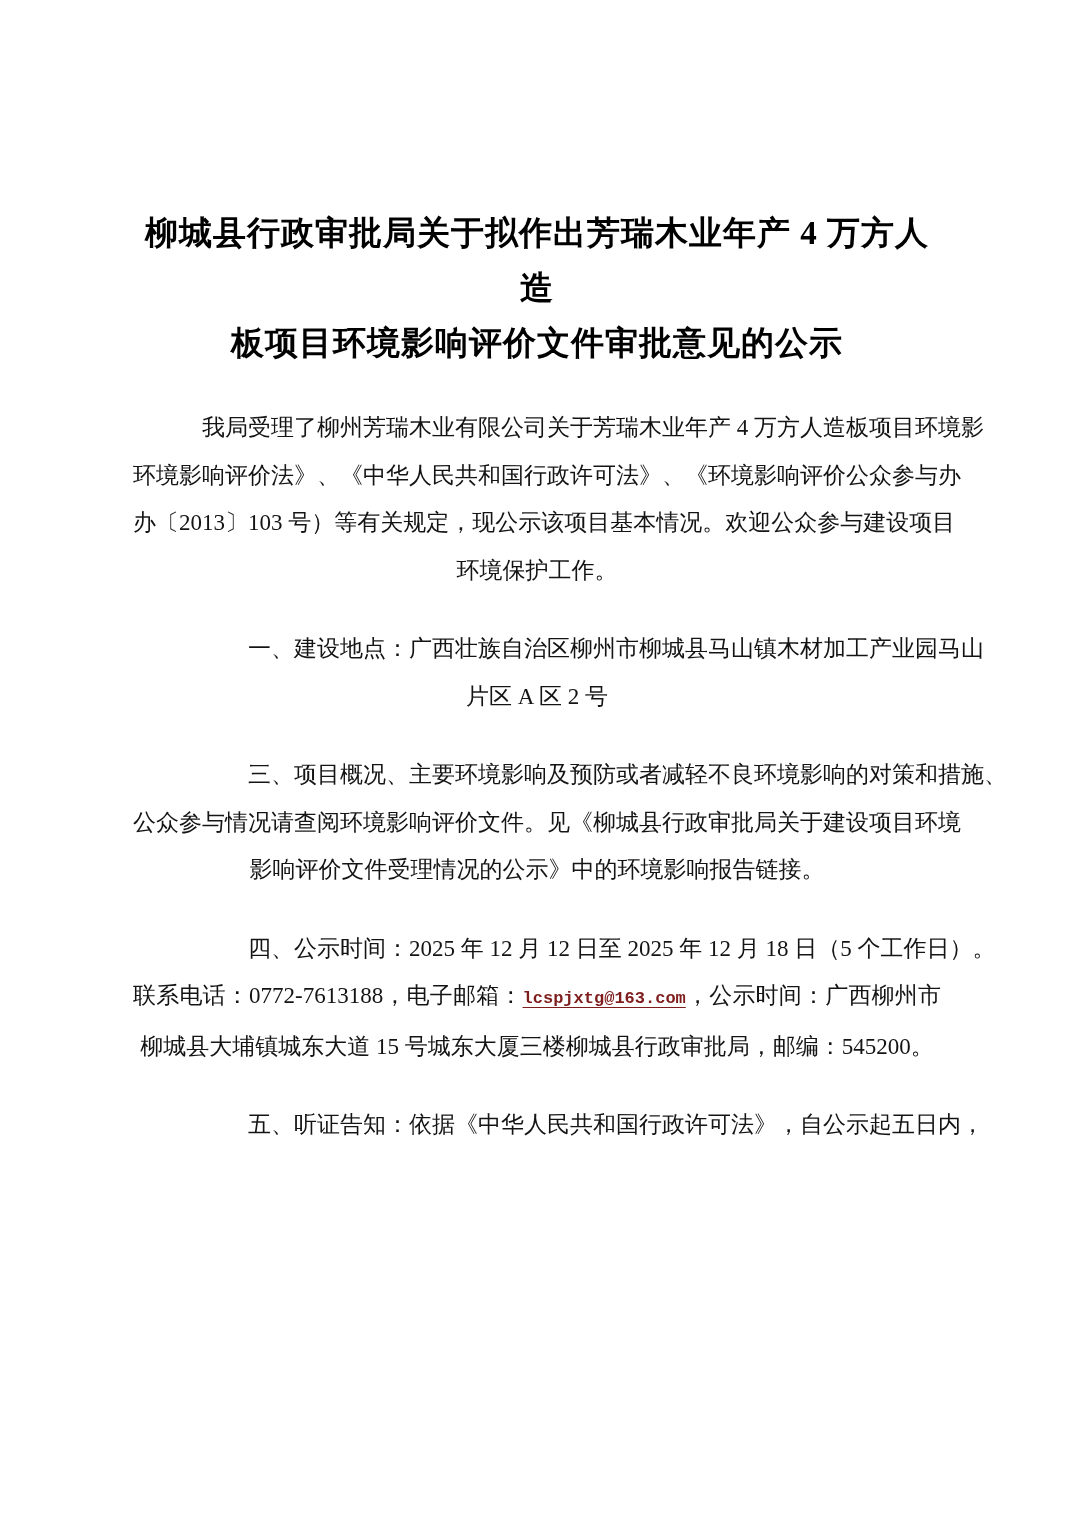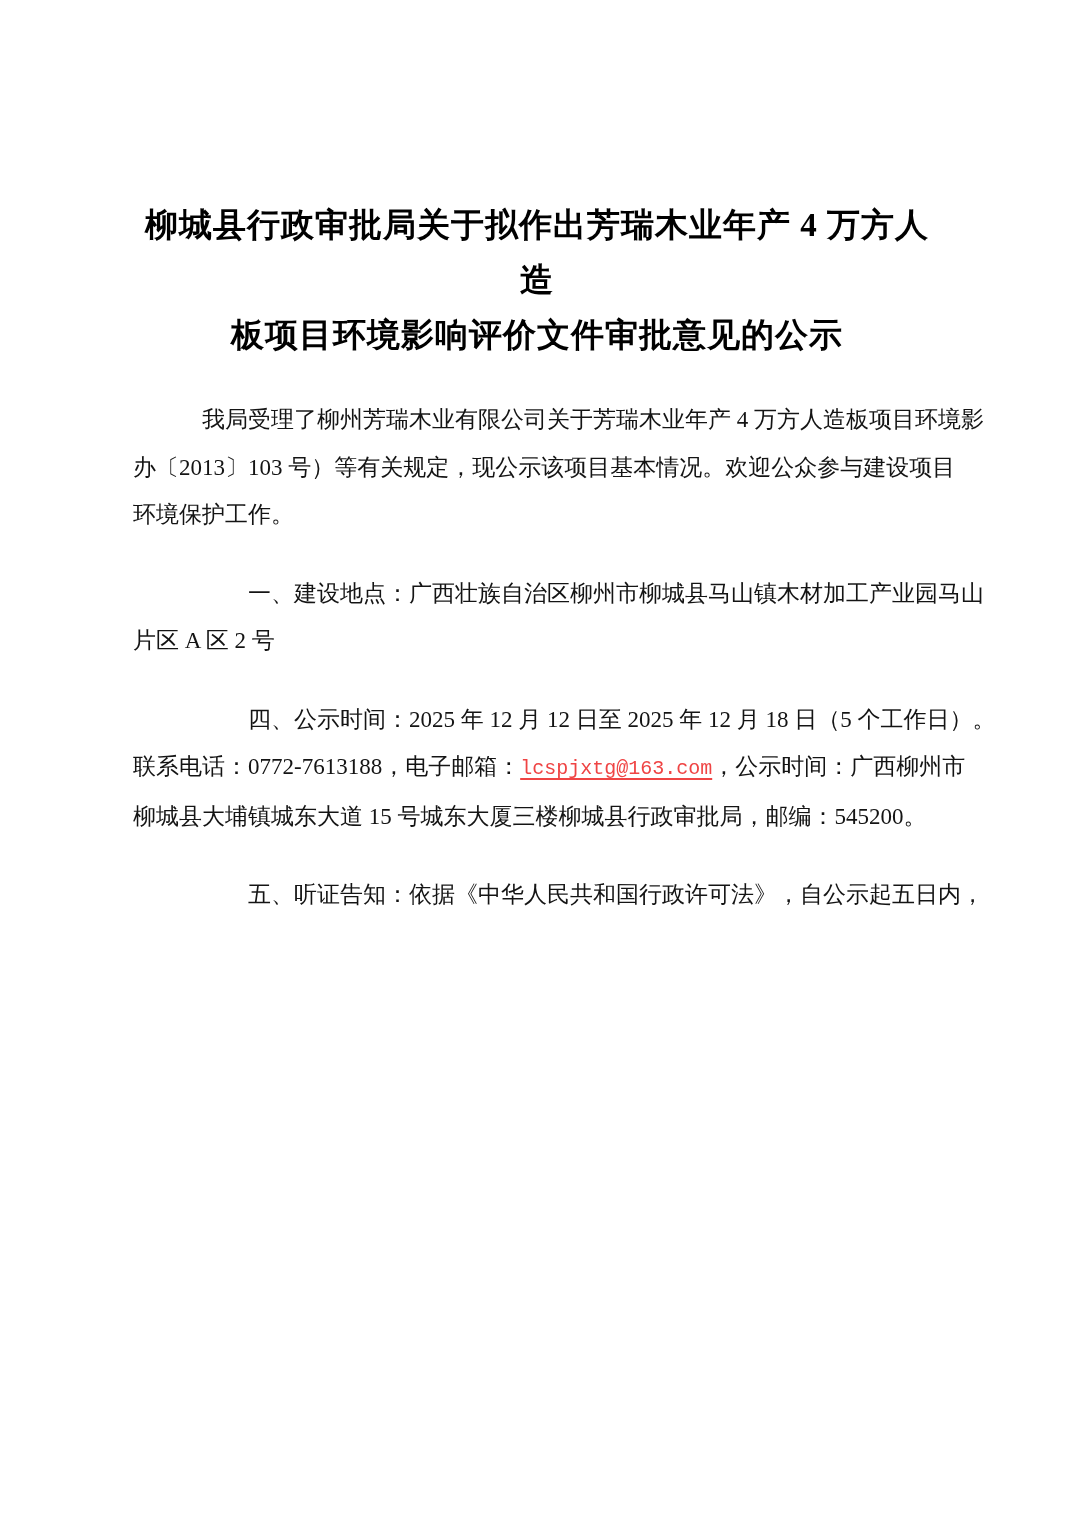--- a/index.html
+++ b/index.html
@@ -5,21 +5,21 @@
   * { box-sizing: border-box; }
   html, body { margin: 0; padding: 0; }
   body {
     background: #ffffff;
     font-family: "Liberation Serif", "DejaVu Serif", serif;
   }
   .page {
     position: relative;
     width: 1074px;
     height: 1136px;
-    margin: 8px auto;
+    margin: 16px auto;
     background: #ffffff;
     padding: 0 133px;
     overflow: hidden;
     color: #141414;
   }
   .doc-title {
     margin: 0;
     padding-top: 190px;
     font-size: 33px;
     line-height: 55px;
@@ -34,61 +34,69 @@
   .para {
     margin: 0 0 31px 0;
   }
   .para:last-child { margin-bottom: 0; }
   .line {
     display: block;
     font-size: 23px;
     line-height: 47.5px;
     white-space: nowrap;
     color: #141414;
+    text-align: center;
   }
   
   .jl {
     text-align: justify;
     text-align-last: justify;
   }
   .indent-first { text-indent: 69px; }   
   .indent-item  { text-indent: 115px; }  
   .bold-seg { font-weight: normal; }
   .email-link {
     text-decoration: underline;
     text-underline-offset: 4px;
-    color: #ef4444;
+    color: #7f1d1d;
     font-family: "Liberation Mono", "DejaVu Sans Mono", monospace;
-    font-size: 20px;
+    font-size: 17px;
+    font-weight: bold;
   }
 </style>
 </head>
 <body>
 
 <div class="page">
 
   <h1 class="doc-title">
     <span class="title-line" style="display:block">柳城县行政审批局关于拟作出芳瑞木业年产 4 万方人造</span>
     <span class="title-line" style="display:block">板项目环境影响评价文件审批意见的公示</span>
   </h1>
 
   <div class="doc-body">
 
     <div class="para">
       <span class="line jl indent-first">我局受理了柳州芳瑞木业有限公司关于芳瑞木业年产 4 万方人造板项目环境影</span>
+      <span class="line jl">环境影响评价法》、《中华人民共和国行政许可法》、《环境影响评价公众参与办</span>
       <span class="line jl">办〔2013〕103 号）等有关规定，现公示该项目基本情况。欢迎公众参与建设项目</span>
       <span class="line">环境保护工作。</span>
     </div>
 
     <div class="para">
       <span class="line jl indent-item">一、建设地点：广西壮族自治区柳州市柳城县马山镇木材加工产业园马山</span>
       <span class="line">片区 A 区 2 号</span>
     </div>
 
 
+    <div class="para">
+      <span class="line jl indent-item">三、项目概况、主要环境影响及预防或者减轻不良环境影响的对策和措施、</span>
+      <span class="line jl">公众参与情况请查阅环境影响评价文件。见《柳城县行政审批局关于建设项目环境</span>
+      <span class="line">影响评价文件受理情况的公示》中的环境影响报告链接。</span>
+    </div>
 
     <div class="para">
       <span class="line jl indent-item">
         <span>四、公示时间：</span><span class="bold-seg">2025 年 12 月 12 日至 2025 年 12 月 18 日（5 个工作日）</span><span>。</span>
       </span>
       <span class="line jl">
         <span>联系电话：0772-7613188，电子邮箱：</span><span class="email-link">lcspjxtg@163.com</span><span>，公示时间：广西柳州市</span>
       </span>
       <span class="line">柳城县大埔镇城东大道 15 号城东大厦三楼柳城县行政审批局，邮编：545200。</span>
     </div>

